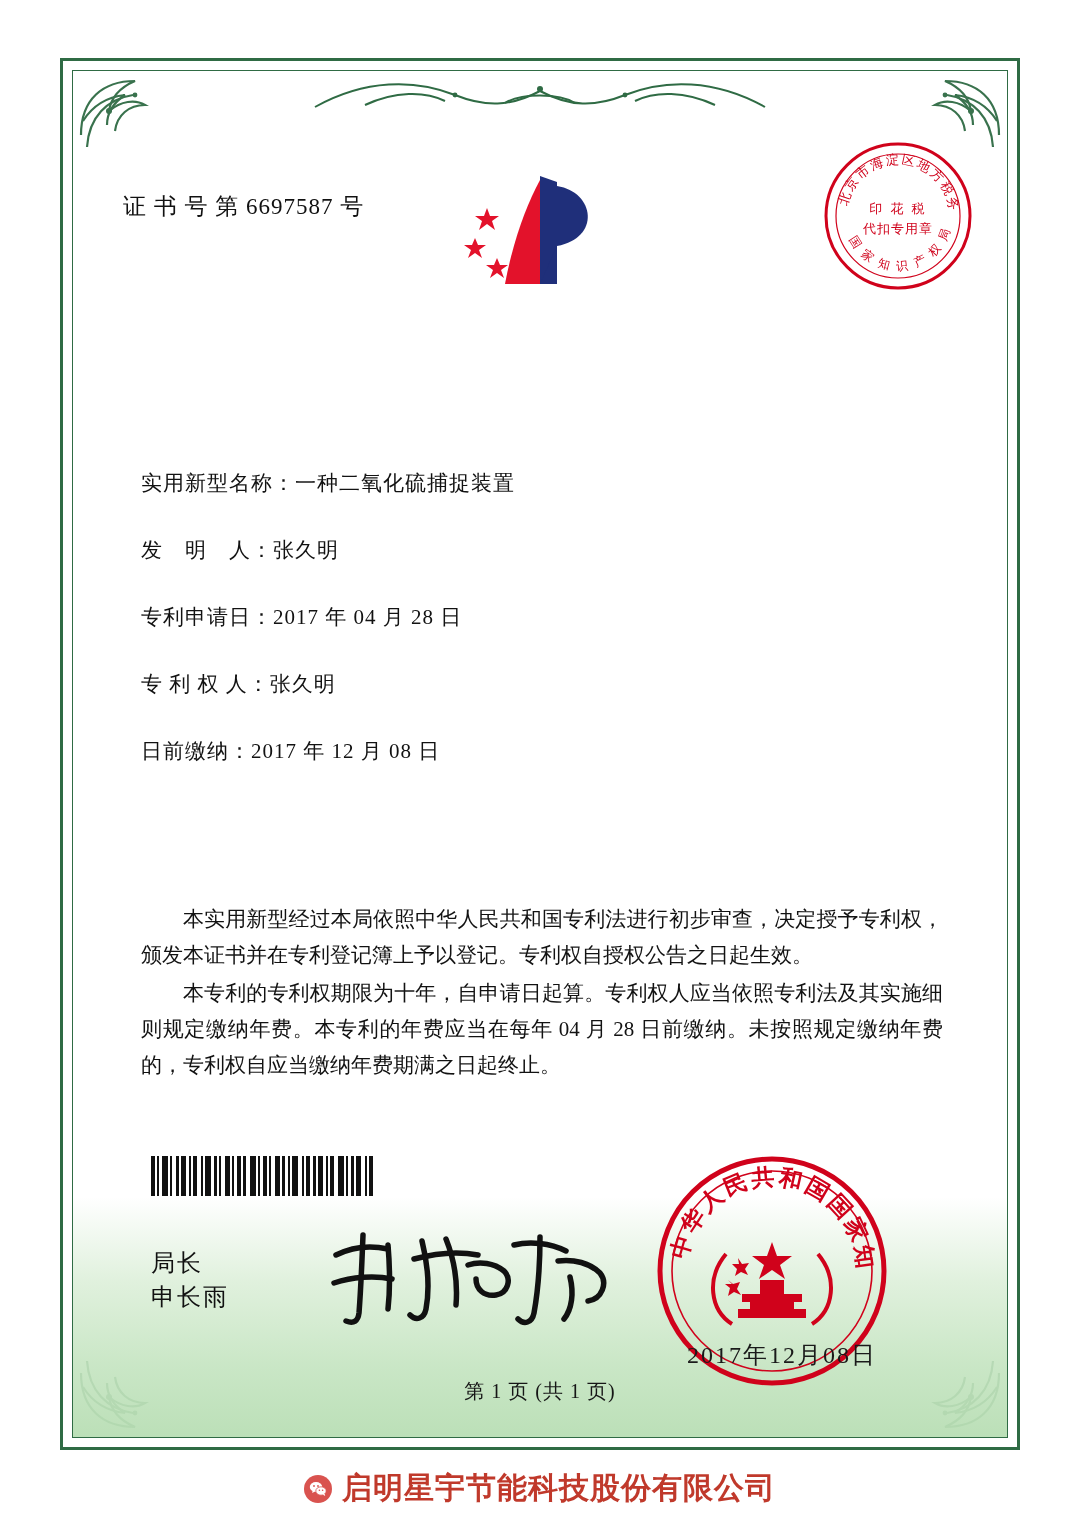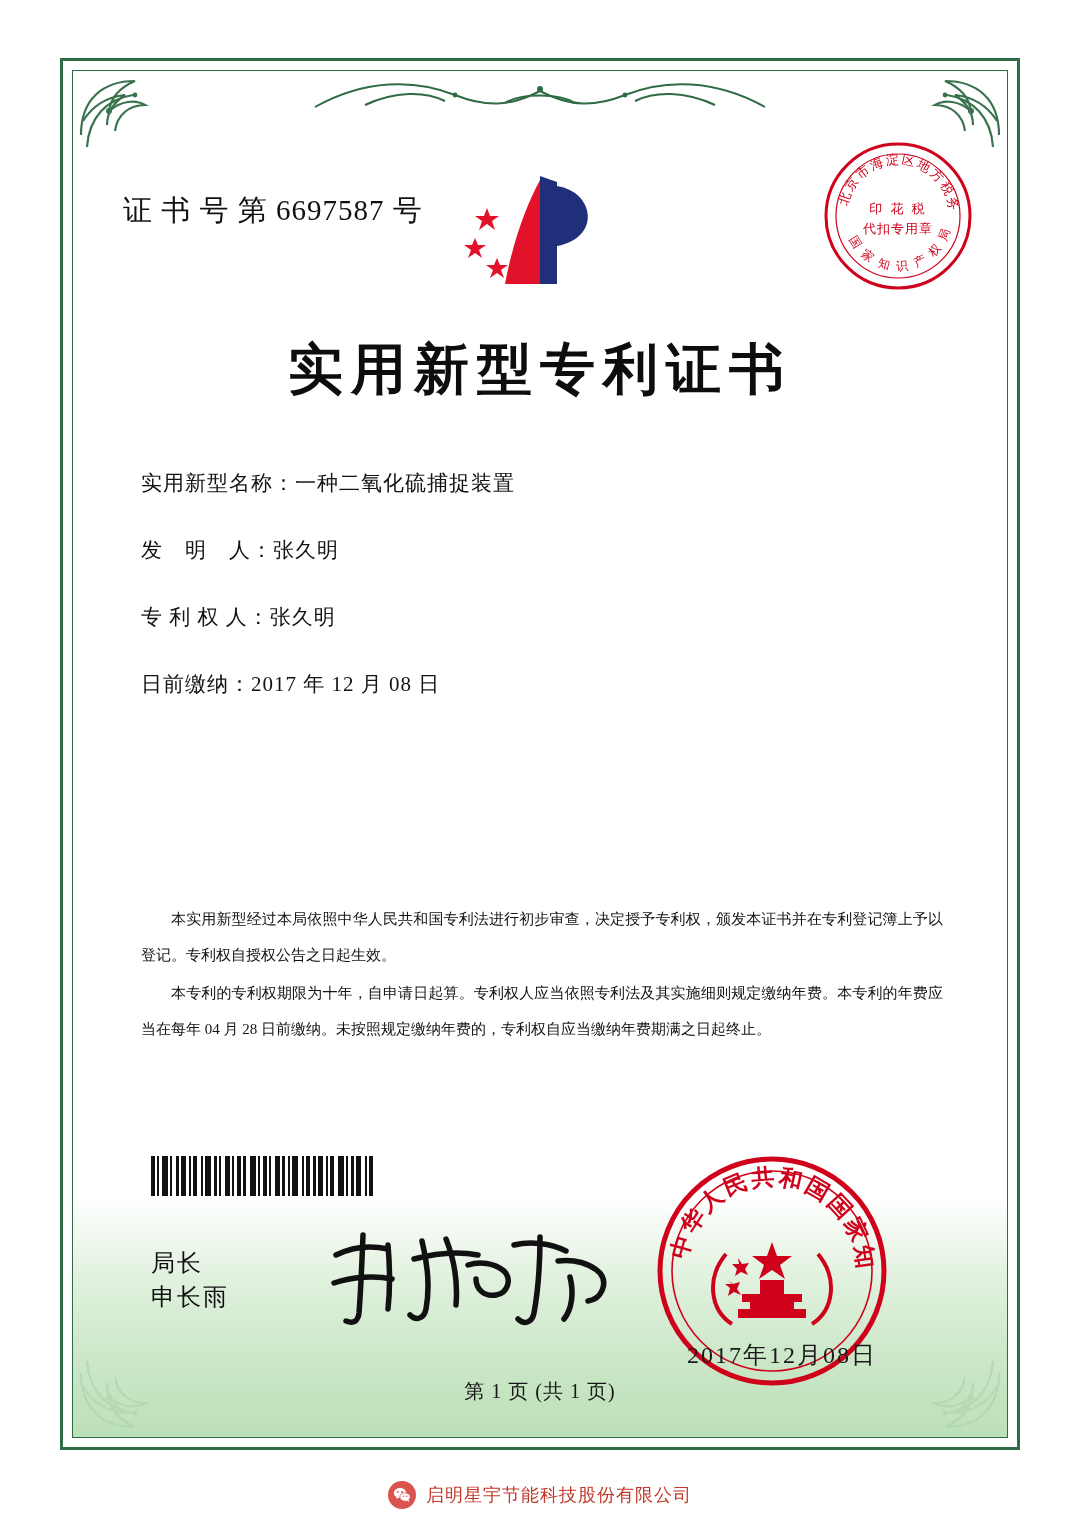--- a/index.html
+++ b/index.html
@@ -55,21 +55,21 @@
     top: 16px;
     transform: translateX(-50%);
     color: #2f6b44;
   }
 
   
   .cert-no {
     position: absolute;
     left: 60px;
     top: 130px;
-    font-size: 29px;
+    font-size: 23px;
     letter-spacing: 1px;
     color: #111;
   }
 
   .logo {
     position: absolute;
     left: 50%;
     top: 105px;
     transform: translateX(-50%);
     width: 190px;
@@ -123,21 +123,21 @@
     font-size: 20px;
     letter-spacing: 1.5px;
   }
 
   
   .paras {
     position: absolute;
     left: 78px;
     right: 74px;
     top: 840px;
-    font-size: 15px;
+    font-size: 21px;
     line-height: 36px;
     color: #121212;
     text-align: justify;
   }
   .paras p {
     margin: 0 0 2px 0;
     text-indent: 2em;
   }
 
   
@@ -226,22 +226,22 @@
   .wechat-icon {
     width: 28px;
     height: 28px;
     border-radius: 50%;
     background: #d9534f;
     display: flex;
     align-items: center;
     justify-content: center;
   }
   .footer-text {
-    font-size: 18px;
-    font-weight: normal;
+    font-size: 30px;
+    font-weight: bold;
     color: #c0392b;
     letter-spacing: 1px;
     font-family: "DejaVu Sans", "Liberation Sans", sans-serif;
   }
 </style>
 </head>
 <body>
 
 <div class="cert">
   <div class="cert-inner"></div>
@@ -331,30 +331,33 @@
       </text>
       <path id="tabc" d="M85,85 m-54,0 a54,54 0 0,0 108,0" fill="none"></path>
       <text font-size="12" fill="#d0021b" font-family="DejaVu Sans, sans-serif" letter-spacing="2">
         <textPath href="#tabc" startOffset="14%">国 家 知 识 产 权 局</textPath>
       </text>
       <text x="85" y="82" text-anchor="middle" font-size="13" fill="#d0021b" font-family="DejaVu Sans, sans-serif" letter-spacing="2">印 花 税</text>
       <text x="85" y="102" text-anchor="middle" font-size="13" fill="#d0021b" font-family="DejaVu Sans, sans-serif" letter-spacing="1">代扣专用章</text>
     </svg>
   </div>
 
-  <div class="title">实用新型专利证书</div>
 
   <div class="fields">
     <div class="field-row">
       <span class="field-label">实用新型名称：</span>
       <span class="field-value">一种二氧化硫捕捉装置</span>
     </div>
     <div class="field-row">
       <span class="field-label">发　明　人：</span>
       <span class="field-value">张久明</span>
+    </div>
+    <div class="field-row">
+      <span class="field-label">专利申请日：</span>
+      <span class="field-value">2017 年 04 月 28 日</span>
     </div>
     <div class="field-row">
       <span class="field-label">专 利 权 人：</span>
       <span class="field-value">张久明</span>
     </div>
     <div class="field-row">
       <span class="field-label">日前缴纳：</span>
       <span class="field-value">2017 年 12 月 08 日</span>
     </div>
   </div>

